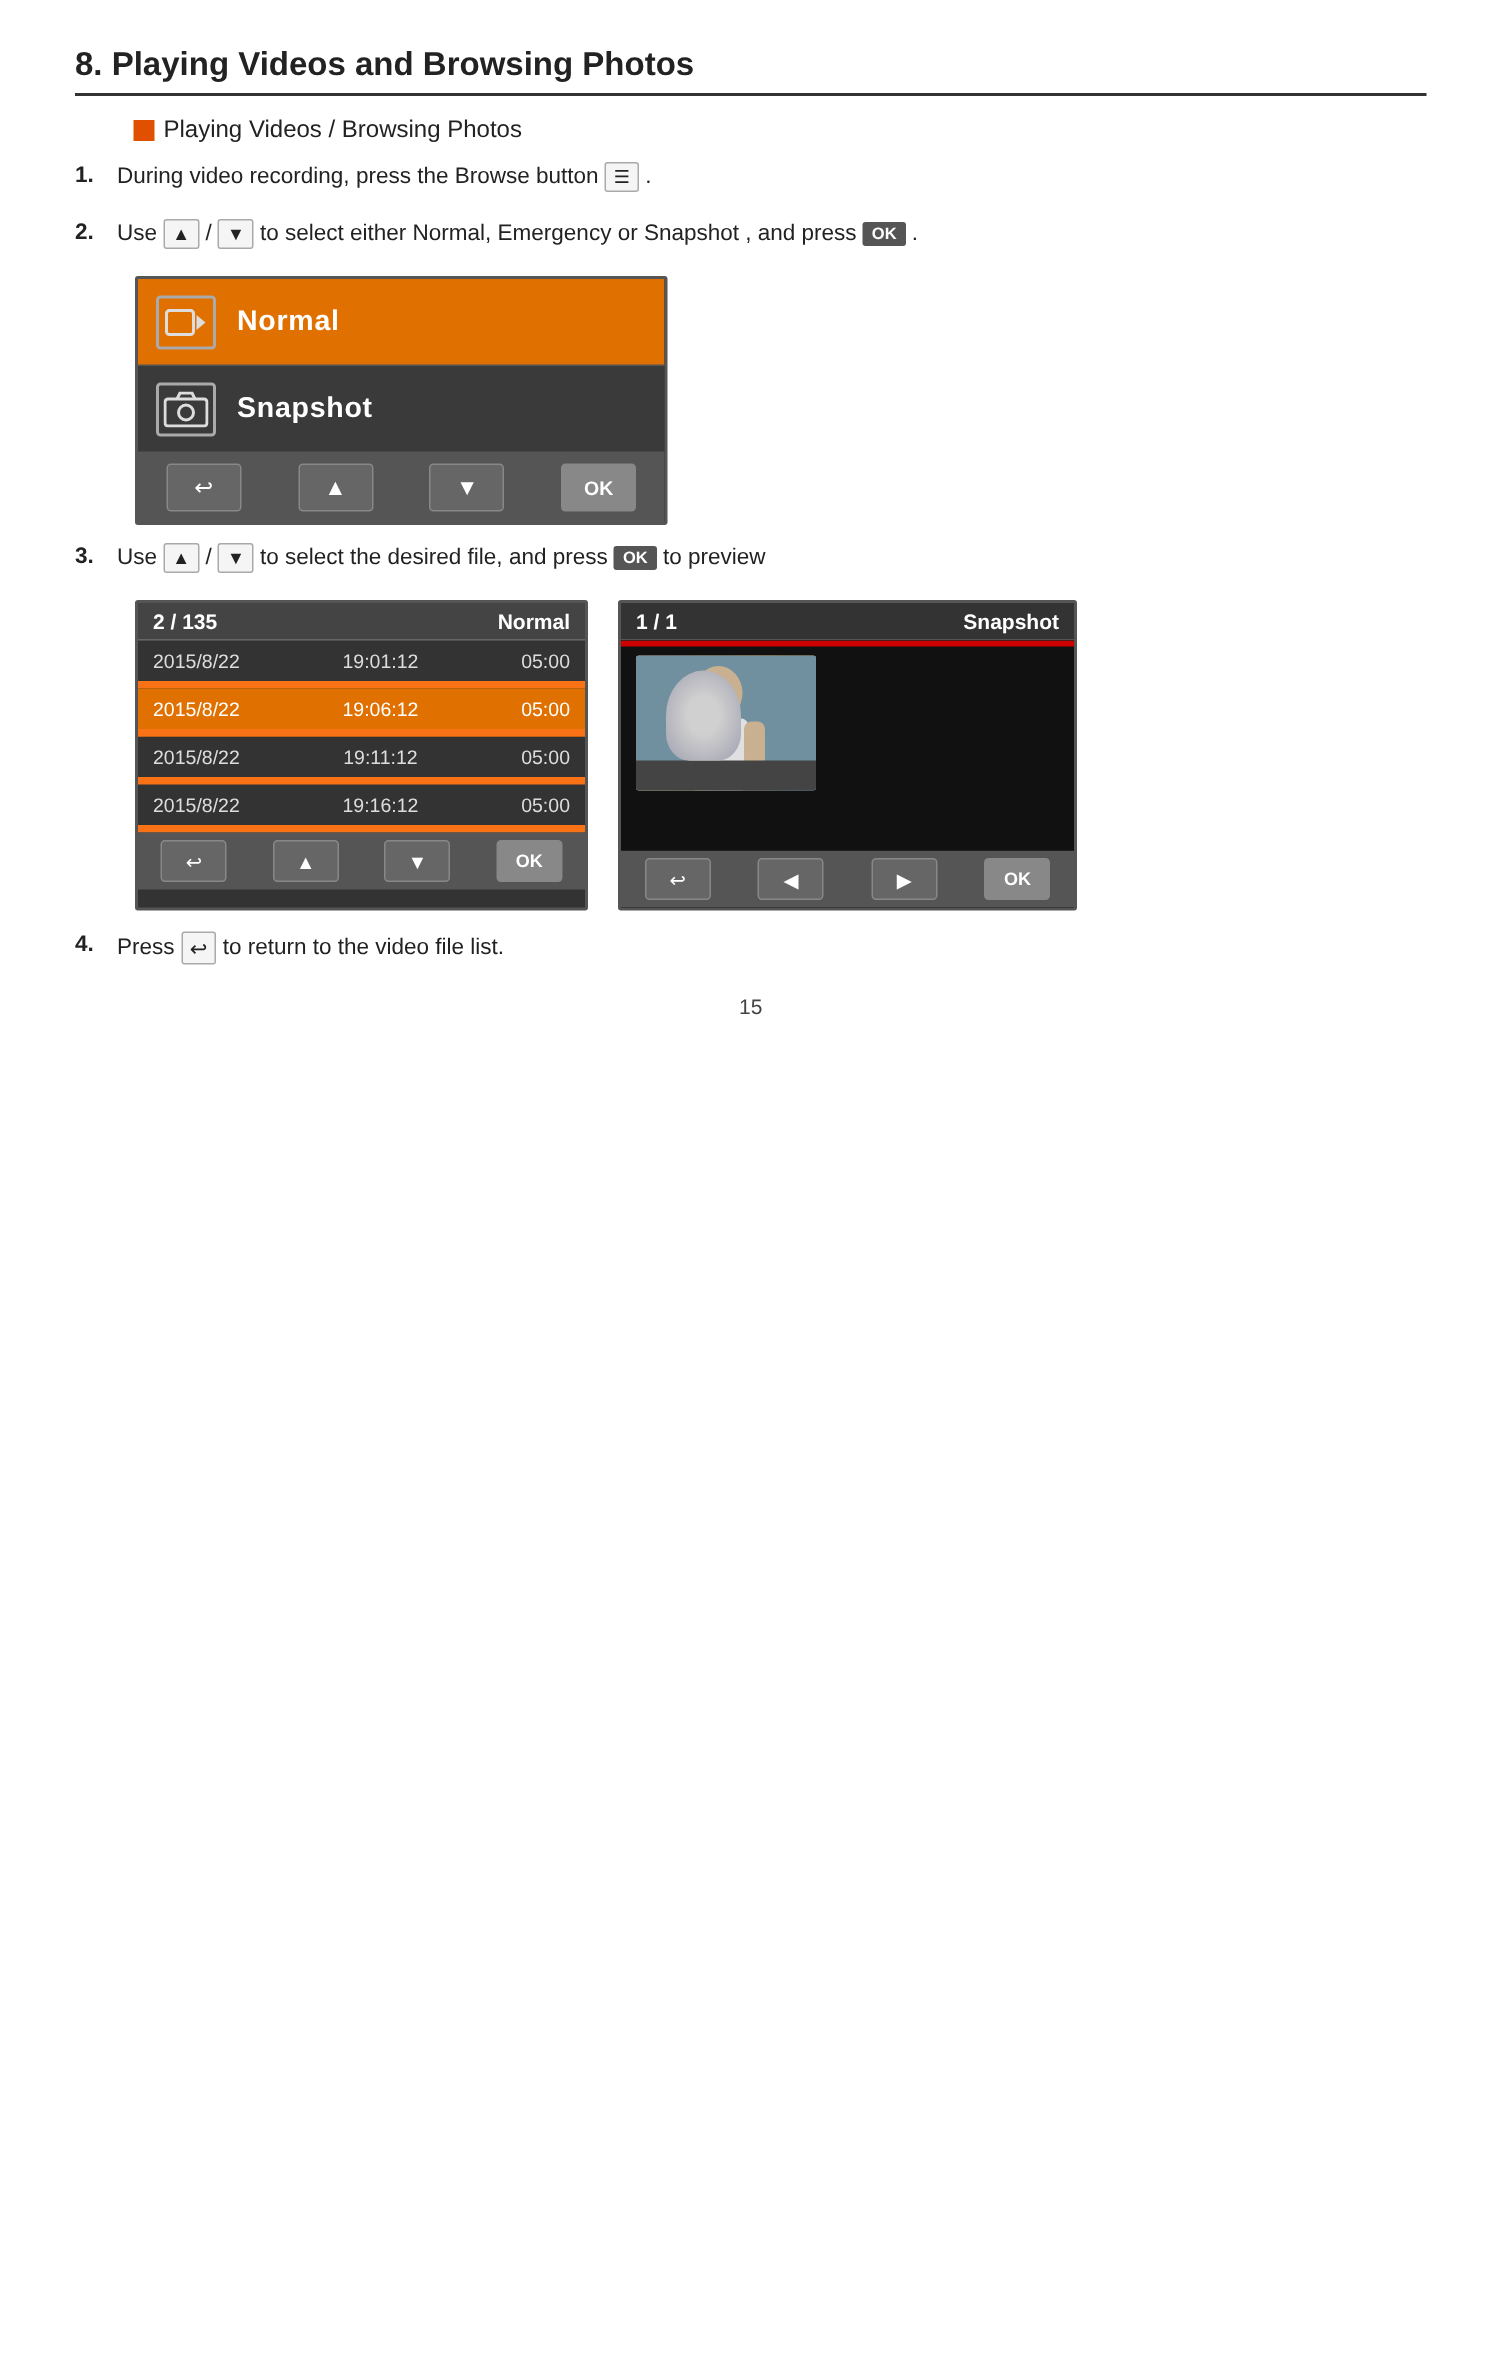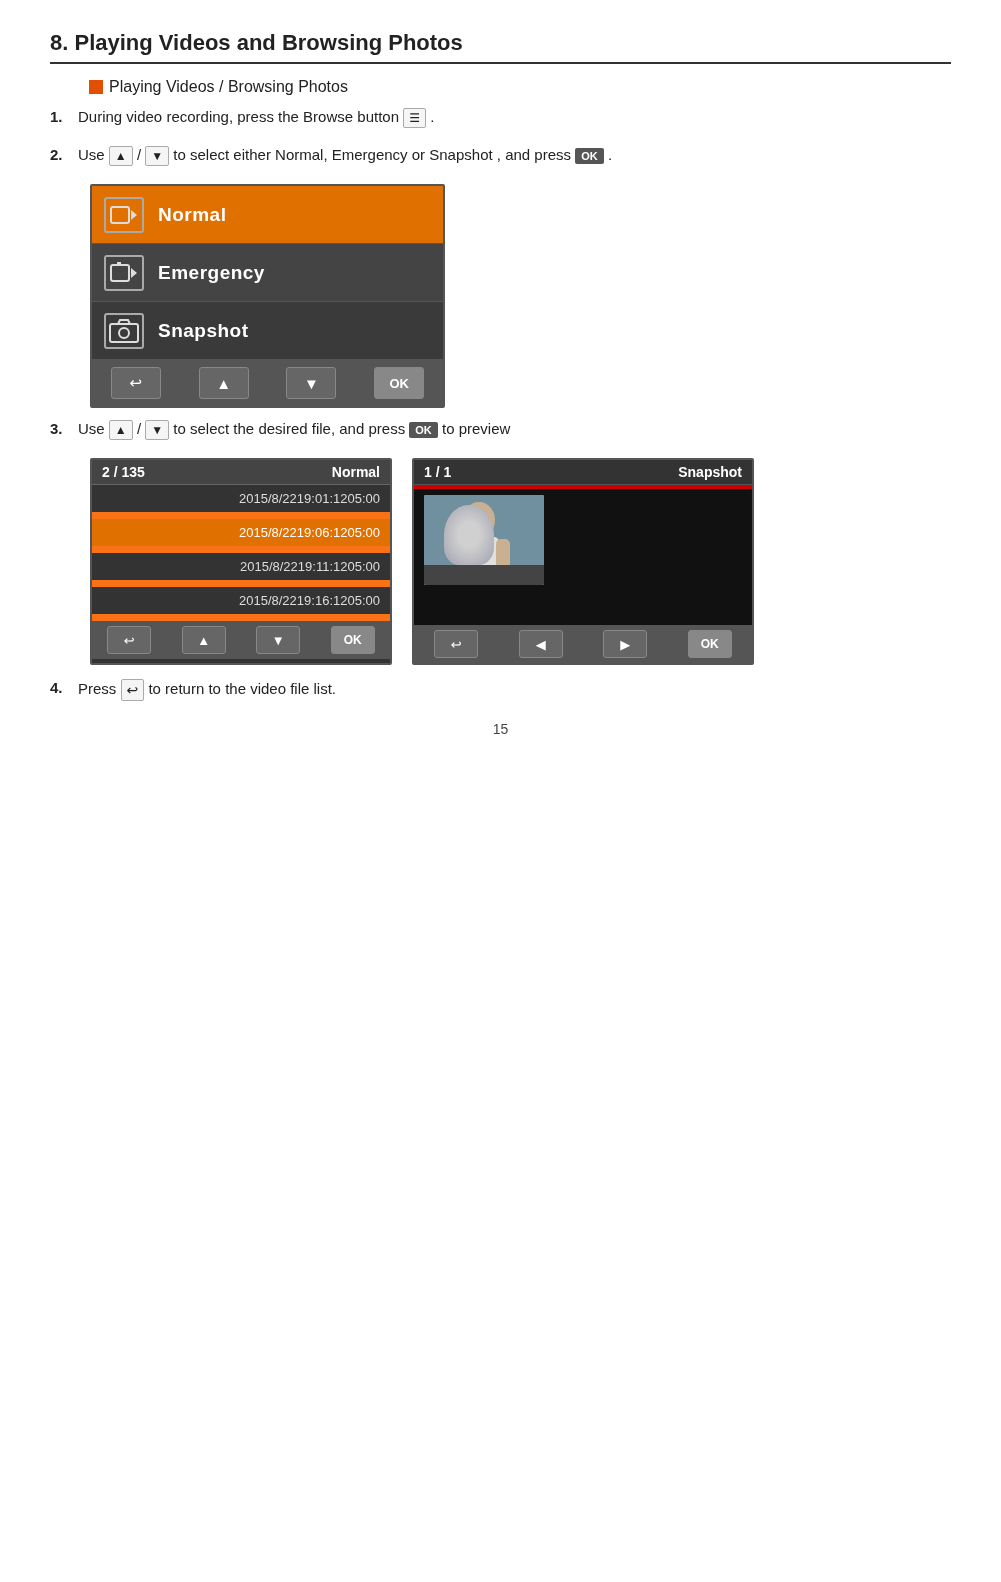--- a/index.html
+++ b/index.html
@@ -166,25 +166,25 @@
       justify-content: space-between;
       align-items: center;
       padding: 4px 10px;
       font-size: 14px;
       font-weight: bold;
       border-bottom: 1px solid #666;
     }
     .file-list-row {
       display: flex;
       align-items: center;
-      justify-content: flex-end;
+      justify-content: space-between;
       padding: 6px 10px;
       color: #ddd;
       font-size: 13px;
-      border-bottom: 7px solid #f97316;
+      border-bottom: 5px solid #f97316;
     }
     .file-list-row.highlighted {
       background: #e07000;
       color: #fff;
     }
     .file-list-footer {
       background: #555;
       display: flex;
       align-items: center;
       justify-content: space-around;
@@ -203,21 +203,21 @@
       background: #666;
     }
     .footer-btn-sm.ok-sm {
       background: #888;
       font-weight: bold;
       font-size: 12px;
     }
 
     
     .snapshot-screen {
-      width: 342px;
+      width: 306px;
       background: #111;
       border: 2px solid #555;
       border-radius: 2px;
       overflow: hidden;
     }
     .snapshot-header {
       background: #333;
       color: #fff;
       display: flex;
       justify-content: space-between;
@@ -317,31 +317,20 @@
   <div class="menu-item normal-item">
     <div class="menu-item-icon">
       <svg width="28" height="22" viewBox="0 0 28 22" fill="none">
         <rect x="1" y="3" width="18" height="16" rx="2" stroke="#ddd" stroke-width="2" fill="none"></rect>
         <polygon points="21,6 27,11 21,16" fill="#ddd"></polygon>
       </svg>
     </div>
     <span class="menu-item-label">Normal</span>
   </div>
 
-  <div class="menu-item emergency-item">
-    <div class="menu-item-icon">
-      <svg width="28" height="22" viewBox="0 0 28 22" fill="none">
-        <rect x="1" y="3" width="18" height="16" rx="2" stroke="#ddd" stroke-width="2" fill="none"></rect>
-        <polygon points="21,6 27,11 21,16" fill="#ddd"></polygon>
-        <line x1="9" y1="3" x2="9" y2="0" stroke="#ddd" stroke-width="2"></line>
-        <line x1="7" y1="1" x2="11" y2="1" stroke="#ddd" stroke-width="2"></line>
-      </svg>
-    </div>
-    <span class="menu-item-label">Emergency</span>
-  </div>
 
   <div class="menu-item snapshot-item">
     <div class="menu-item-icon">
       <svg width="30" height="24" viewBox="0 0 30 24" fill="none">
         <rect x="1" y="5" width="28" height="18" rx="2" stroke="#ddd" stroke-width="2" fill="none"></rect>
         <circle cx="15" cy="14" r="5" stroke="#ddd" stroke-width="2" fill="none"></circle>
         <path d="M9,5 L11,1 L19,1 L21,5" stroke="#ddd" stroke-width="2" fill="none"></path>
       </svg>
     </div>
     <span class="menu-item-label">Snapshot</span>

